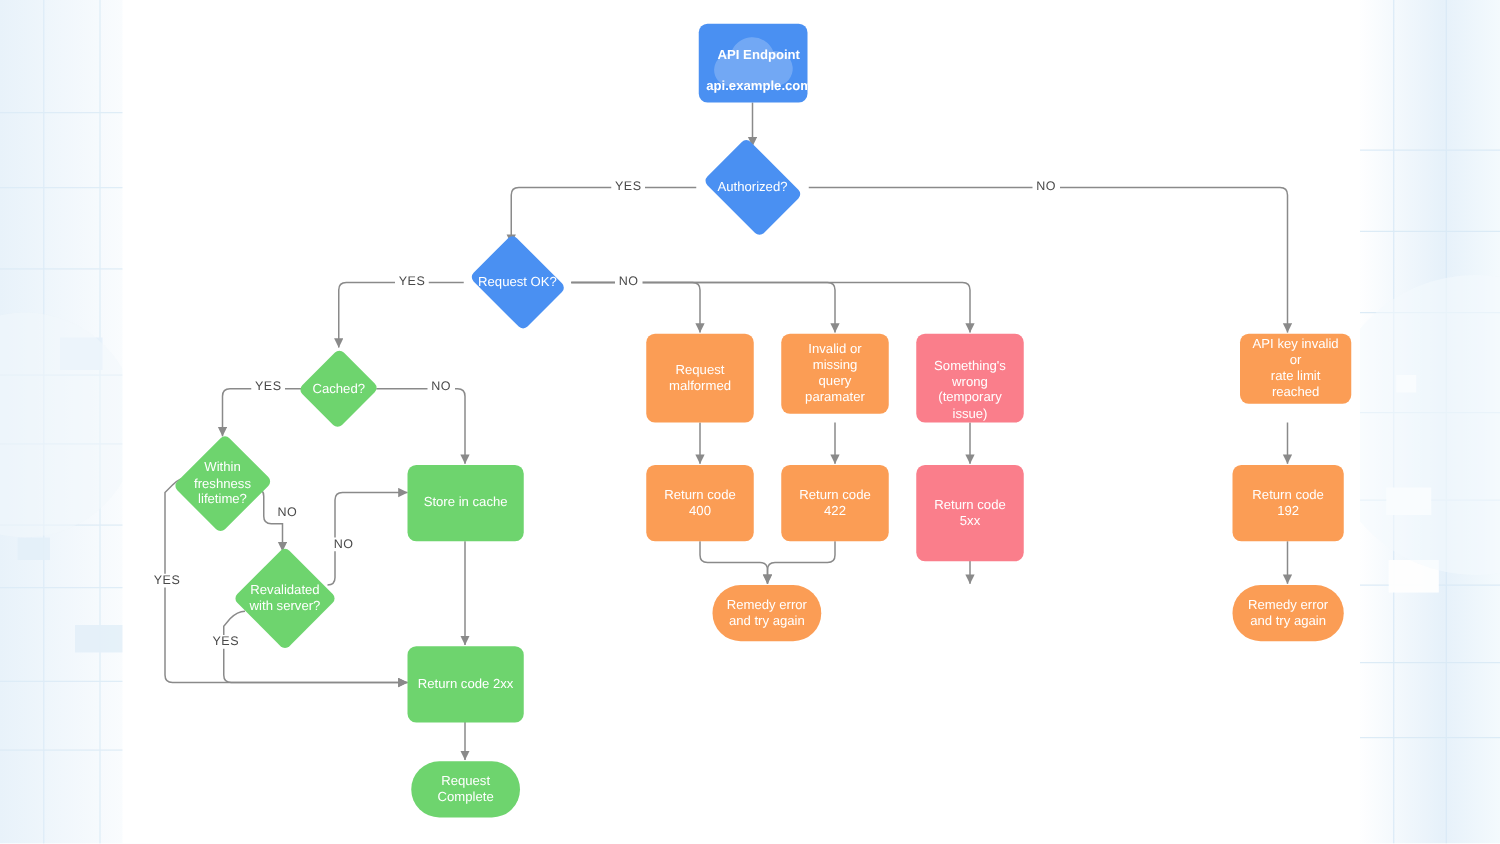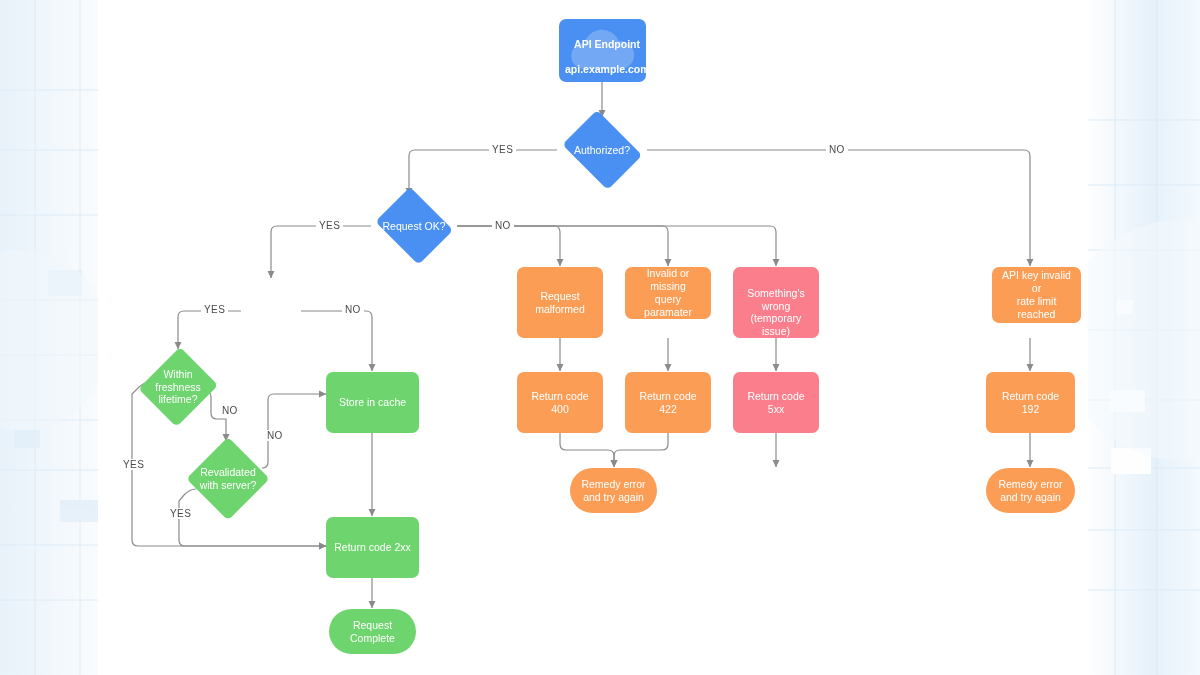--- a/index.html
+++ b/index.html
@@ -255,20 +255,24 @@
   <div class="node shape-diamond fs-11" style="left:557px; top:115px; width:90px; height:70px;">
     <div class="dia c-blue"></div>
     <span class="label">Authorized?</span>
   </div>
 
   <div class="node shape-diamond fs-11" style="left:371px; top:191px; width:86px; height:70px;">
     <div class="dia c-blue"></div>
     <span class="label">Request OK?</span>
   </div>
 
+  <div class="node shape-diamond fs-11" style="left:239px; top:278px; width:64px; height:66px;">
+    <div class="dia c-green"></div>
+    <span class="label">Cached?</span>
+  </div>
 
   <div class="node shape-diamond fs-11" style="left:140px; top:345px; width:76px; height:84px;">
     <div class="dia c-green"></div>
     <span class="label">Within
 freshness
 lifetime?</span>
   </div>
 
   <div class="node shape-diamond fs-11" style="left:186px; top:437px; width:84px; height:84px;">
     <div class="dia c-green"></div>
@@ -287,21 +291,21 @@
   <div class="node shape-pill c-green fs-11" style="left:329px; top:609px; width:87px; height:45px;">
     <span class="label">Request
 Complete</span>
   </div>
 
   <div class="node shape-rect c-orange fs-11" style="left:517px; top:267px; width:86px; height:71px;">
     <span class="label">Request
 malformed</span>
   </div>
 
-  <div class="node shape-rect c-orange fs-11" style="left:625px; top:267px; width:86px; height:52px;">
+  <div class="node shape-rect c-orange fs-11" style="left:625px; top:267px; width:86px; height:64px;">
     <span class="label">Invalid or missing
 query paramater</span>
   </div>
 
   <div class="node shape-rect c-pink fs-11" style="left:733px; top:267px; width:86px; height:71px;align-items:flex-end;">
     <span class="label">Something's
 wrong (temporary
 issue)</span>
   </div>
 
@@ -311,21 +315,21 @@
   </div>
 
   <div class="node shape-rect c-orange fs-11" style="left:517px; top:372px; width:86px; height:61px;">
     <span class="label">Return code 400</span>
   </div>
 
   <div class="node shape-rect c-orange fs-11" style="left:625px; top:372px; width:86px; height:61px;">
     <span class="label">Return code 422</span>
   </div>
 
-  <div class="node shape-rect c-pink fs-11" style="left:733px; top:372px; width:86px; height:61px;">
+  <div class="node shape-rect c-pink fs-11" style="left:733px; top:372px; width:86px; height:77px;">
     <span class="label">Return code 5xx</span>
   </div>
 
   <div class="node shape-rect c-orange fs-11" style="left:986px; top:372px; width:89px; height:61px;">
     <span class="label">Return code 192</span>
   </div>
 
   <div class="node shape-pill c-orange fs-11" style="left:570px; top:468px; width:87px; height:45px;">
     <span class="label">Remedy error
 and try again</span>

